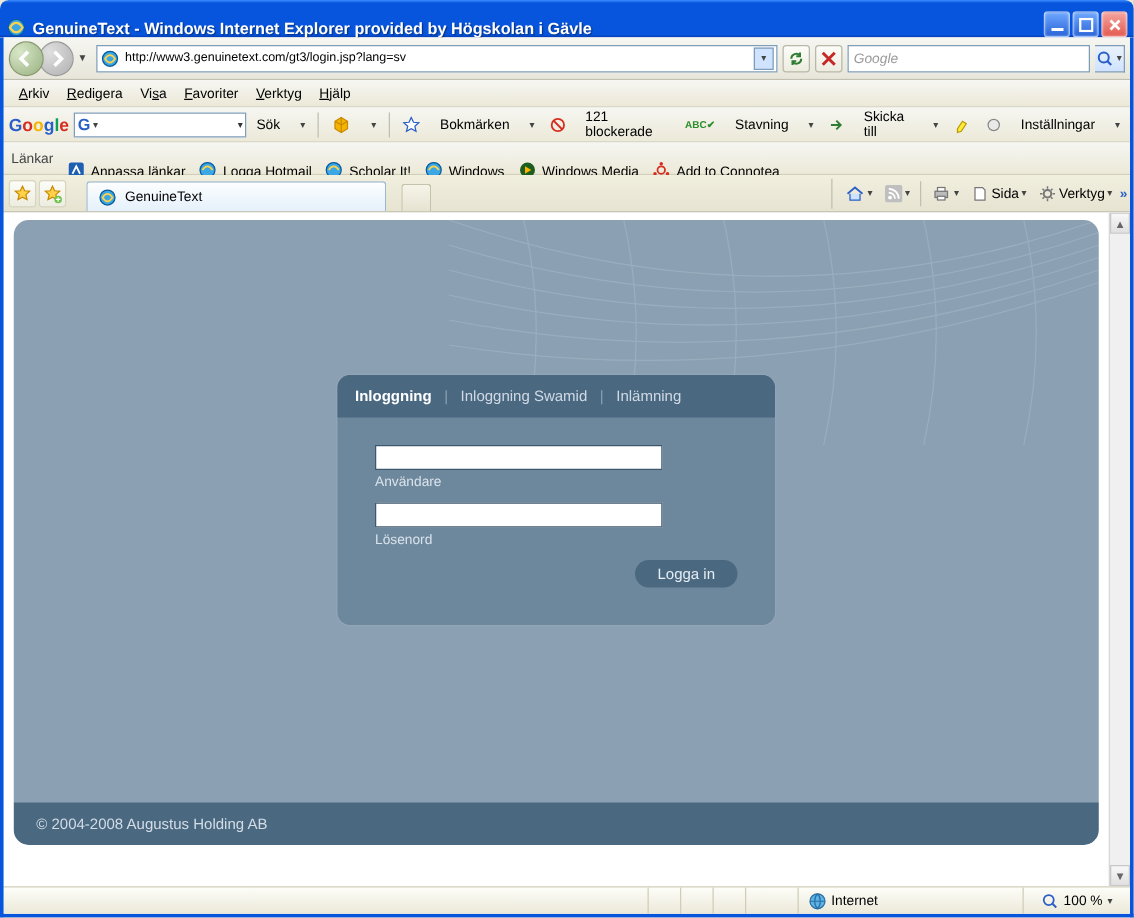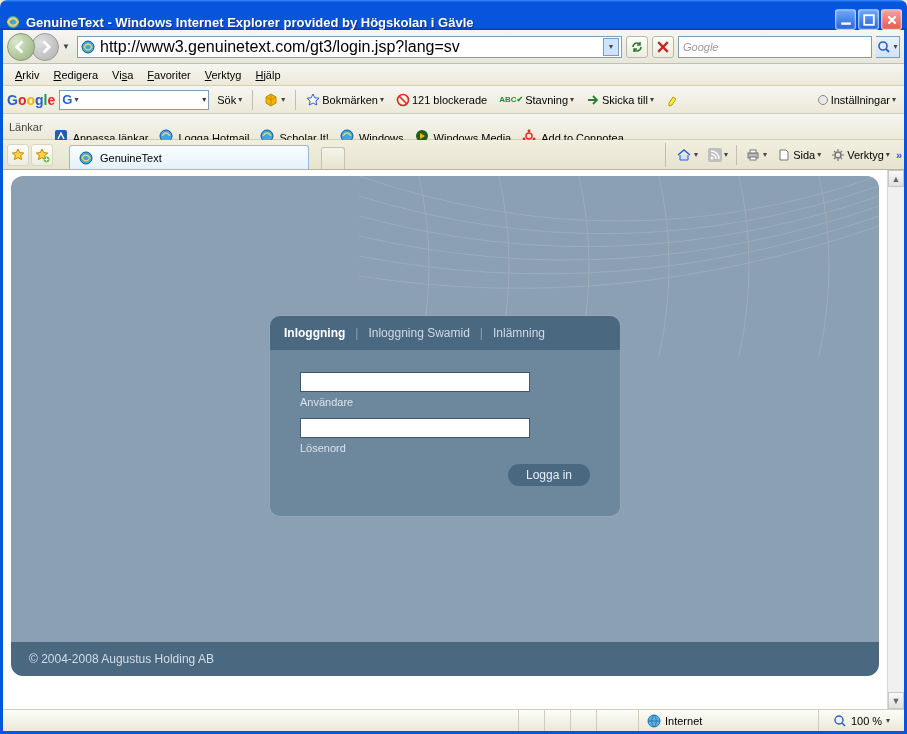--- a/index.html
+++ b/index.html
@@ -21,40 +21,40 @@
 
 
 .nav-row { height: 34px; background: linear-gradient(to bottom, #f6f6f2, #e8e6d9); border-bottom: 1px solid #c0bfb0; display:flex; align-items:center; padding: 0 4px; gap:4px; }
 .nav-arrows { display:flex; }
 .nav-arrow { width:28px; height:28px; border-radius:50%; background: radial-gradient(circle at 30% 30%, #d8e8c8, #98b080); display:flex; align-items:center; justify-content:center; color:#fff; cursor:pointer; border:1px solid #889870; margin-right:-4px; }
 .nav-arrow.fwd { background: radial-gradient(circle at 30% 30%, #e0e0e0, #b0b0b0); border-color:#999; z-index:0;}
 .nav-arrow.back { z-index:1; }
 .nav-arrow svg{width:14px;height:14px;}
 .nav-dd { width:14px; display:flex; align-items:center; justify-content:center; color:#555;}
 .addr-box { flex:1; height:22px; background:#fff; border:1px solid #7f9db9; display:flex; align-items:center; padding:0 2px; gap:4px;}
-.addr-box input { flex:1; border:none; outline:none; font-size:16px; height:18px;}
+.addr-box input { flex:1; border:none; outline:none; font-size:10px; height:18px;}
 .addr-icon{width:16px;height:16px;}
 .addr-dd { width:16px; display:flex;align-items:center;justify-content:center;color:#333; background:#cfe3ff; height:18px; border:1px solid #7f9db9; margin-left:auto;}
 .nav-smbtn { width:22px; height:22px; border:1px solid #b8b8a8; background:linear-gradient(#fdfdf9,#edece0); display:flex;align-items:center;justify-content:center; border-radius:3px; cursor:pointer;}
 .search-box { width:194px; height:22px; border:1px solid #7f9db9; background:#fff; display:flex; align-items:center; padding:0 4px; color:#999; font-style:italic;}
 .search-go { width:24px; height:22px; border:1px solid #7f9db9; border-left:none; background:linear-gradient(#eaf2fb,#cfe3ff); display:flex;align-items:center;justify-content:center; color:#2a5fc7; cursor:pointer;}
 
 
 .menu-bar { height: 22px; background: linear-gradient(to bottom, #f6f6f2, #ece9d8); border-bottom:1px solid #d0cdb8; display:flex; align-items:center; padding:0 6px; gap:2px;}
 .menu-item { padding:2px 6px; cursor:pointer;}
 .menu-item u{text-decoration:underline;}
 
 
 .g-toolbar { height: 28px; background: linear-gradient(#f6f6f2,#ece9d8); border-bottom:1px solid #d0cdb8; display:flex; align-items:center; padding:0 4px; gap:4px;}
 .g-logo{font-weight:bold; font-size:14px;}
 .g-logo .b{color:#2a5fc7;} .g-logo .r{color:#d62d20;} .g-logo .y{color:#f4b400;} .g-logo .g{color:#0f9d58;}
 .g-search{width:150px;height:20px;border:1px solid #7f9db9;background:#fff;display:flex;align-items:center;padding:0 2px;}
 .g-search .gicon{font-weight:bold;color:#2a5fc7;font-size:13px;}
 .g-search .dd{margin-left:auto;color:#333;}
-.g-btn{height:22px;padding:0 4px;display:flex;align-items:center;gap:2px;cursor:pointer;border-radius:2px;}
+.g-btn{height:22px;padding:0 4px;display:flex;align-items:center;gap:16px;cursor:pointer;border-radius:2px;}
 .g-sep{width:1px;height:20px;background:#c0bfb0;margin:0 2px;}
 .g-tail{margin-left:auto;display:flex;align-items:center;gap:4px;}
 .caret{font-size:8px;color:#444;}
 
 
 .links-bar { height:26px; background: linear-gradient(#f6f6f2,#ece9d8); border-bottom:1px solid #d0cdb8; display:flex; align-items:center; padding:0 6px; gap:10px;}
 .links-bar .lbl{color:#444;}
 .link-item{display:flex;align-items:flex-end;gap:4px;cursor:pointer;margin-top:19px;}
 .link-item .favicon{width:16px;height:16px;}
 
@@ -72,21 +72,21 @@
 
 .content-wrap{flex:1;display:flex;background:#fff;overflow:hidden;}
 .content{flex:1;overflow:auto;padding:6px 8px 8px 8px;}
 .scrollbar-v{width:17px;background:#f0f0f0;border-left:1px solid #d8d8d8;position:relative;}
 .scrollbar-v .up, .scrollbar-v .down{height:17px;background:linear-gradient(#f8f8f8,#e0e0e0);border:1px solid #c8c8c8;display:flex;align-items:center;justify-content:center;color:#666;font-size:9px;cursor:pointer;}
 .scrollbar-v .down{position:absolute;bottom:0;left:0;right:0;}
 
 
 .page{background:#8ba0b3;border-radius:12px;height:500px;position:relative;overflow:hidden;}
 .page-mesh{position:absolute;top:0;right:0;width:520px;height:180px;opacity:0.35;}
-.login-panel{position:absolute;left:50%;top:140px;transform:translateX(-50%);width:350px;background:#6d879c;border-radius:10px;padding:0;box-shadow:0 0 0 1px rgba(255,255,255,0.06);}
+.login-panel{position:absolute;left:50%;top:124px;transform:translateX(-50%);width:350px;background:#6d879c;border-radius:10px;padding:0;box-shadow:0 0 0 1px rgba(255,255,255,0.06);}
 .login-tabs{background:#4b6881;border-radius:10px 10px 0 0;padding:10px 14px;display:flex;gap:10px;color:#cfdae4;font-size:12px;align-items:center;}
 .login-tabs .lt{cursor:pointer;white-space:nowrap;}
 .login-tabs .lt.active{color:#fff;font-weight:bold;}
 .login-tabs .sep{color:#8aa0b4;}
 .login-body{padding:22px 30px 30px;}
 .login-body input.f{width:230px;height:20px;border:1px solid #3d586f;background:#fff;padding:2px 4px;font-size:12px;}
 .login-body .lbl{color:#d9e3ec;font-size:11px;margin:4px 0 10px;}
 .login-body .submit-row{display:flex;justify-content:flex-end;}
 .login-body button.login{background:#4b6881;color:#e6edf4;border:none;border-radius:12px;padding:4px 18px;font-size:12px;cursor:pointer;}
 .page-footer{position:absolute;bottom:0;left:0;right:0;height:34px;background:#4b6881;color:#d3dde6;display:flex;align-items:center;padding:0 18px;font-size:12px;border-radius:0 0 12px 12px;}

